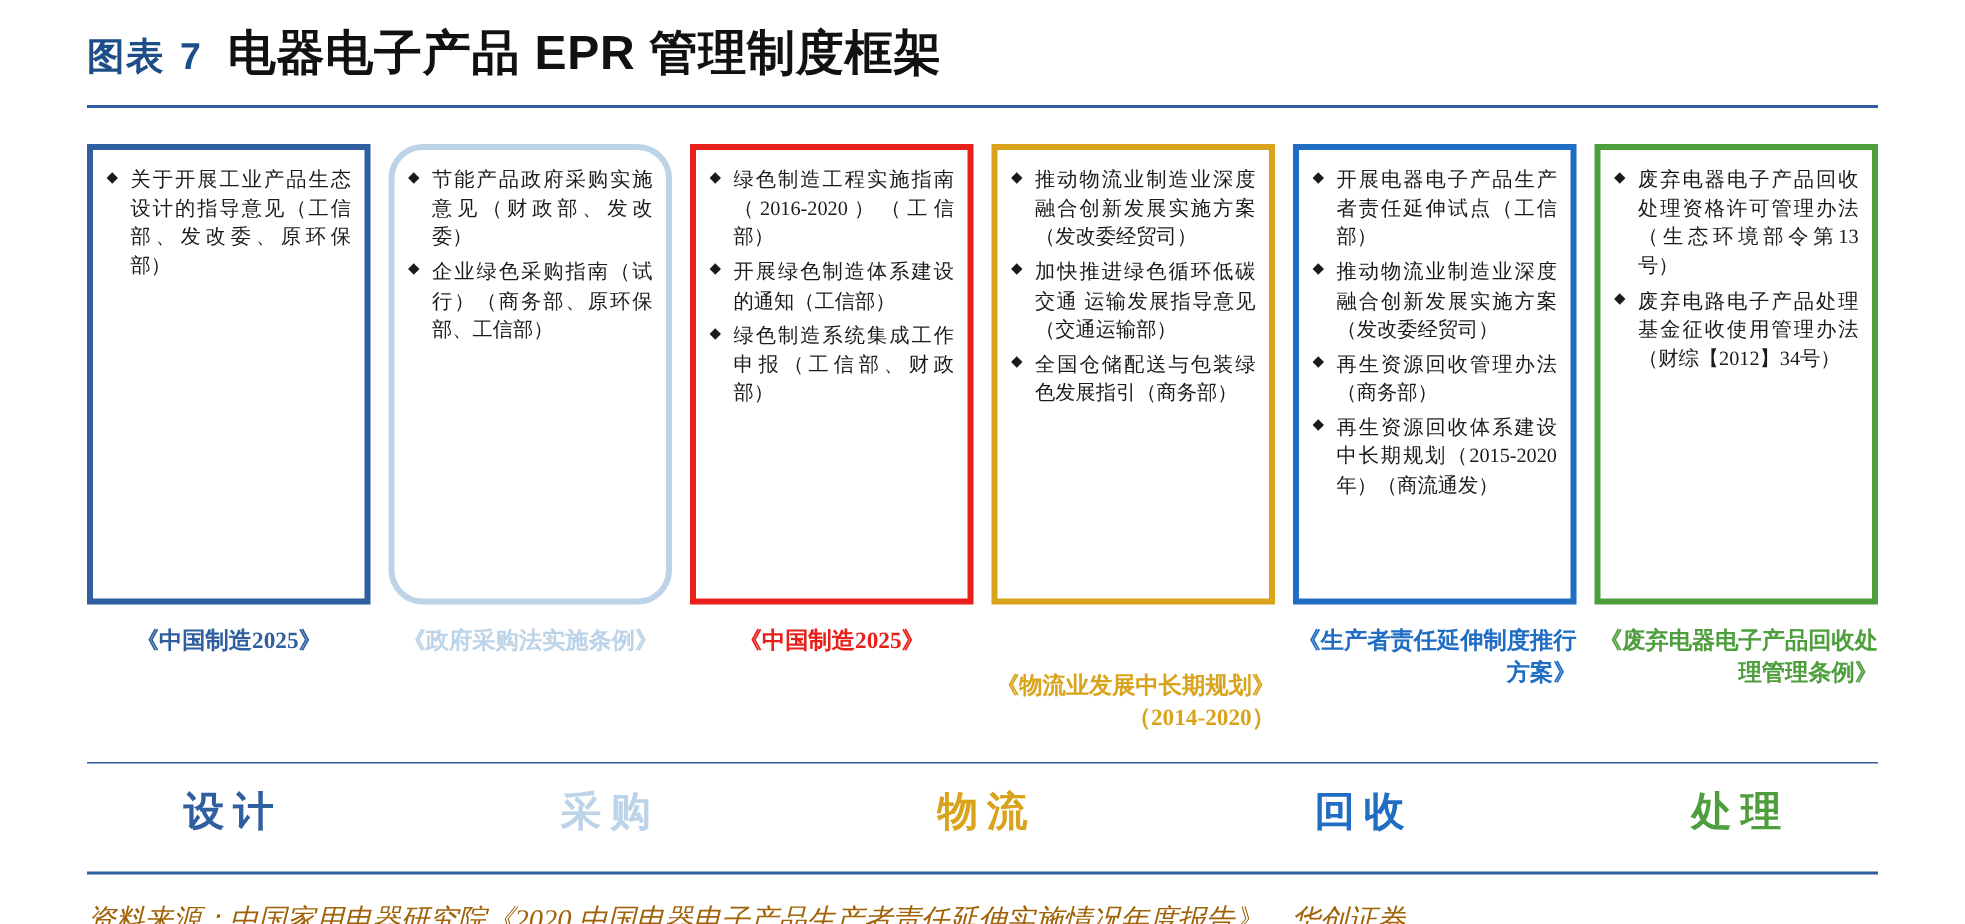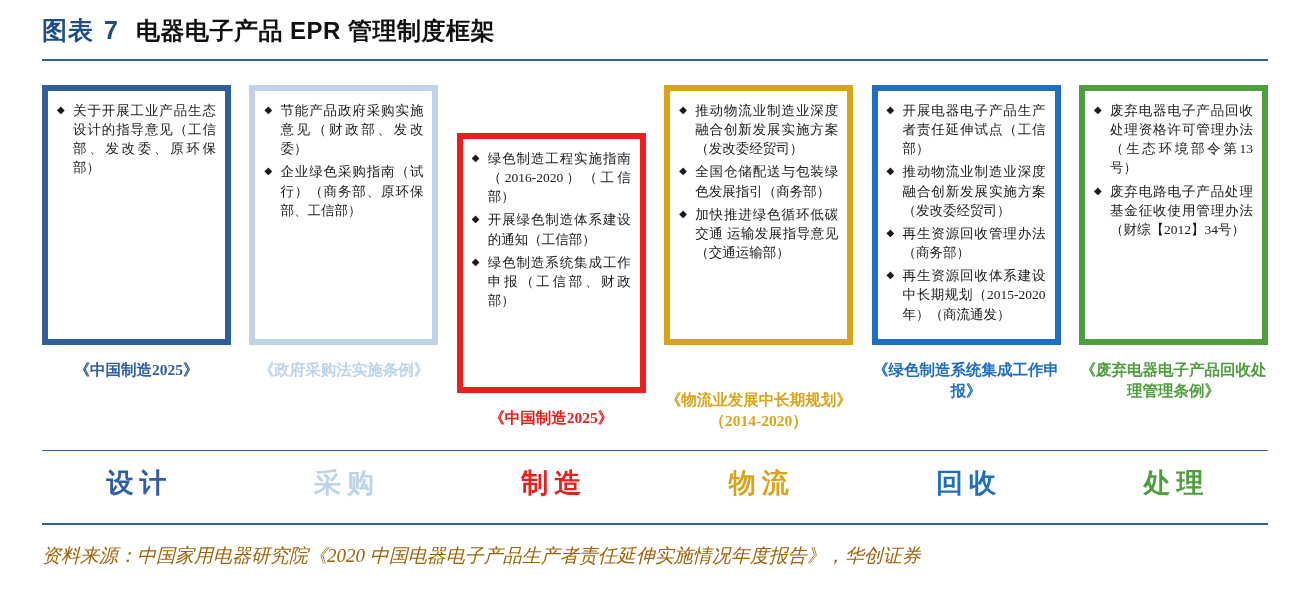--- a/index.html
+++ b/index.html
@@ -12,21 +12,21 @@
     background: #ffffff;
     font-family: "Liberation Serif", serif;
     color: #1a1a1a;
     overflow: hidden;
   }
   .page {
     position: relative;
     width: 1310px;
     height: 616px;
     box-sizing: border-box;
-    padding: 0 42px;
+    padding: 0 58px;
   }
   
   .title-row {
     display: flex;
     align-items: baseline;
     gap: 10px;
     padding-top: 14px;
     padding-bottom: 12px;
   }
   .title-label {
@@ -38,21 +38,21 @@
   }
   .title-num {
     font-family: "Liberation Sans", sans-serif;
     font-size: 25px;
     font-weight: bold;
     color: #1d4e87;
     padding-right: 8px;
   }
   .title-text {
     font-family: "Liberation Sans", sans-serif;
-    font-size: 24px;
+    font-size: 32px;
     font-weight: bold;
     color: #111111;
     letter-spacing: 0.5px;
   }
   .rule {
     border: none;
     border-top: 2px solid #2f5f9e;
     margin: 0;
   }
   .rule-thin {
@@ -72,23 +72,23 @@
     gap: 12px;
   }
   .col {
     width: 189px;
     display: flex;
     flex-direction: column;
     align-items: center;
   }
   .box {
     width: 100%;
-    height: 260px;
+    height: 307px;
     box-sizing: border-box;
-    border: 6px solid #0f766e;
+    border: 4px solid #0f766e;
     padding: 10px 9px 6px 9px;
     display: flex;
     flex-direction: column;
     justify-content: flex-start;
   }
   .bullets {
     list-style: none;
     margin: 0;
     padding: 0;
   }
@@ -107,21 +107,21 @@
     left: 0;
     top: 0px;
     font-size: 10px;
     line-height: 1.85;
   }
   .caption {
     margin-top: 14px;
     font-size: 15.5px;
     font-weight: bold;
     line-height: 1.38;
-    text-align: center;
+    text-align: right;
     font-family: "Liberation Serif", serif;
   }
   .stage {
     margin-top: 14px;
     font-size: 27px;
     font-weight: bold;
     letter-spacing: 6px;
     text-indent: 6px;
     text-align: center;
     font-family: "Liberation Serif", serif;
@@ -165,61 +165,61 @@
       <div class="col">
         <div class="box" id="box0" style="border-color: rgb(47, 95, 158);">
           <ul class="bullets">
             <li>关于开展工业产品生态设计的指导意见（工信部、发改委、原环保部）</li>
           </ul>
         </div>
         <div class="caption" id="cap0" style="color: rgb(47, 95, 158);">《中国制造2025》</div>
       </div>
 
       <div class="col">
-        <div class="box" id="box1" style="border-color: rgb(188, 211, 232);">
+        <div class="box" id="box1" style="border-color: rgb(188, 211, 232); border-radius: 23px;">
           <ul class="bullets">
             <li>节能产品政府采购实施意见（财政部、发改委）</li>
             <li>企业绿色采购指南（试行）（商务部、原环保部、工信部）</li>
           </ul>
         </div>
         <div class="caption" id="cap1" style="color: rgb(188, 211, 232);">《政府采购法实施条例》</div>
       </div>
 
       <div class="col">
-        <div class="box" id="box2" style="border-color: rgb(232, 32, 28); margin-top: 48px;">
+        <div class="box" id="box2" style="border-color: rgb(232, 32, 28);">
           <ul class="bullets">
             <li>绿色制造工程实施指南（2016-2020）（工信部）</li>
             <li>开展绿色制造体系建设的通知（工信部）</li>
             <li>绿色制造系统集成工作申报（工信部、财政部）</li>
           </ul>
         </div>
         <div class="caption" id="cap2" style="color: rgb(232, 32, 28);">《中国制造2025》</div>
       </div>
 
       <div class="col">
         <div class="box" id="box3" style="border-color: rgb(217, 164, 28);">
           <ul class="bullets">
             <li>推动物流业制造业深度融合创新发展实施方案（发改委经贸司）</li>
+            <li>加快推进绿色循环低碳交通 运输发展指导意见（交通运输部）</li>
             <li>全国仓储配送与包装绿色发展指引（商务部）</li>
-            <li>加快推进绿色循环低碳交通 运输发展指导意见（交通运输部）</li>
           </ul>
         </div>
         <div class="caption" id="cap3" style="color: rgb(217, 164, 28); margin-top: 44px;">《物流业发展中长期规划》（2014-2020）</div>
       </div>
 
       <div class="col">
         <div class="box" id="box4" style="border-color: rgb(31, 110, 196);">
           <ul class="bullets">
             <li>开展电器电子产品生产者责任延伸试点（工信部）</li>
             <li>推动物流业制造业深度融合创新发展实施方案（发改委经贸司）</li>
             <li>再生资源回收管理办法（商务部）</li>
             <li>再生资源回收体系建设中长期规划（2015-2020年）（商流通发）</li>
           </ul>
         </div>
-        <div class="caption" id="cap4" style="color: rgb(31, 110, 196);">《绿色制造系统集成工作申报》</div>
+        <div class="caption" id="cap4" style="color: rgb(31, 110, 196);">《生产者责任延伸制度推行方案》</div>
       </div>
 
       <div class="col">
         <div class="box" id="box5" style="border-color: rgb(79, 158, 62);">
           <ul class="bullets">
             <li>废弃电器电子产品回收处理资格许可管理办法（生态环境部令第13号）</li>
             <li>废弃电路电子产品处理基金征收使用管理办法（财综【2012】34号）</li>
           </ul>
         </div>
         <div class="caption" id="cap5" style="color: rgb(79, 158, 62);">《废弃电器电子产品回收处理管理条例》</div>
@@ -230,23 +230,20 @@
     <hr class="rule-thin stages-rule-top">
 
     <div class="stages-row">
       <div class="col">
         <div class="stage" id="stg0" style="color: rgb(47, 95, 158);">设计</div>
       </div>
       <div class="col">
         <div class="stage" id="stg1" style="color: rgb(188, 211, 232);">采购</div>
       </div>
       <div class="col">
-        <div class="stage" id="stg2" style="color: rgb(232, 32, 28);">制造</div>
-      </div>
-      <div class="col">
         <div class="stage" id="stg3" style="color: rgb(217, 164, 28);">物流</div>
       </div>
       <div class="col">
         <div class="stage" id="stg4" style="color: rgb(31, 110, 196);">回收</div>
       </div>
       <div class="col">
         <div class="stage" id="stg5" style="color: rgb(79, 158, 62);">处理</div>
       </div>
     </div>
 

